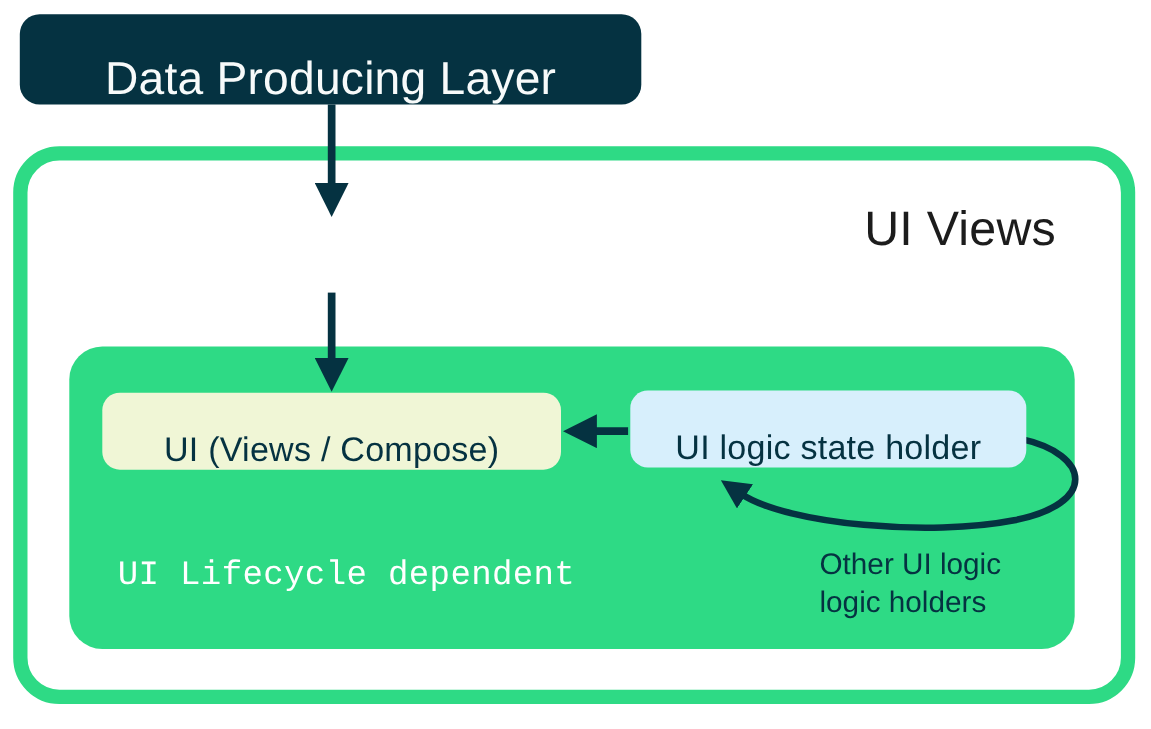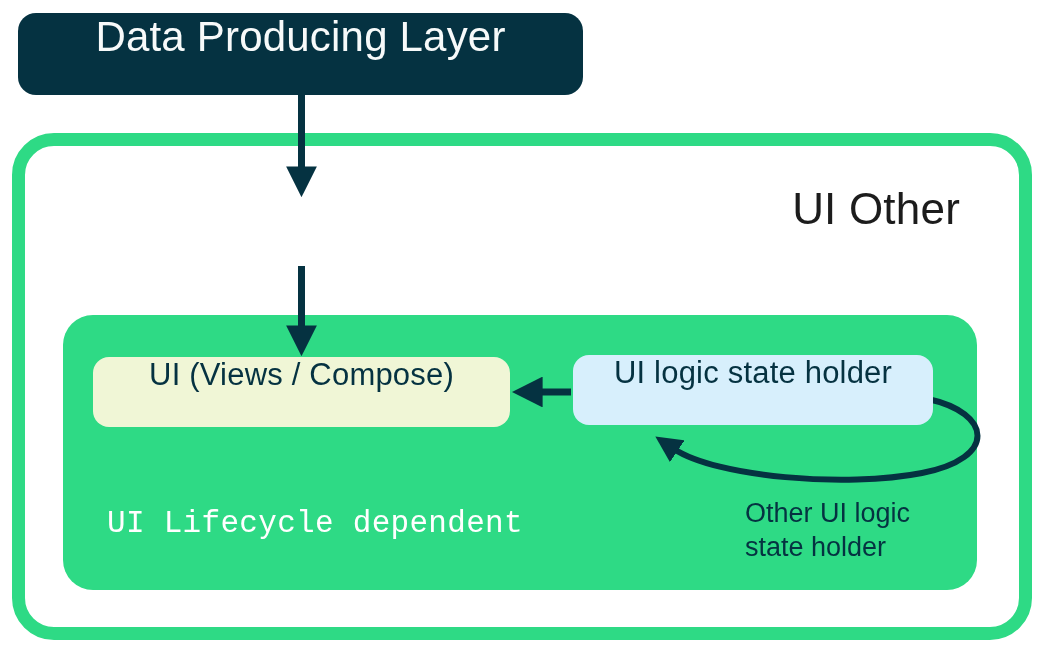--- a/index.html
+++ b/index.html
@@ -27,21 +27,21 @@
     background:var(--white);
   }
   .inner-green{
     position:absolute;left:63px;top:315px;width:914px;height:275px;
     background:var(--green);
     border-radius:30px;
   }
   
   .box{
     position:absolute;
-    display:flex;align-items:flex-start;justify-content:center;
+    display:flex;align-items:flex-end;justify-content:center;
     border-radius:16px;
     color:var(--dark-teal);
     font-size:31px;
     letter-spacing:.2px;
     white-space:nowrap;
   }
   .box.dark{
     left:18px;top:13px;width:565px;height:82px;
     background:var(--dark-teal);
     color:#F7FAFA;
@@ -104,31 +104,31 @@
     <path class="arrow-line" d="M 301.5 95 L 301.5 171" marker-end="url(#ah)"></path>
     <path class="arrow-line" d="M 301.5 266 L 301.5 330" marker-end="url(#ah)"></path>
     <path class="arrow-line" d="M 571 392 L 538 392" marker-end="url(#ah)"></path>
     <path class="arrow-loop" d="M 928 399 C 992 413, 998 458, 922 473 C 846 488, 716 477, 674 449" marker-end="url(#ah)"></path>
   </svg>
 
   <div class="box dark">
     <span>Data Producing Layer</span>
   </div>
 
-  <div class="ui-layer-title">UI Other</div>
+  <div class="ui-layer-title">UI Views</div>
 
 
   <div class="box ui-logic">
     <span>UI logic state holder</span>
   </div>
 
   <div class="box ui-views">
     <span>UI (Views / Compose)</span>
   </div>
 
   <div class="lifecycle-caption">UI Lifecycle dependent</div>
 
   <div class="other-note">
     <div>Other UI logic</div>
-    <div>state holder</div>
+    <div>logic holders</div>
   </div>
 
 </div>
 
 </body></html>

